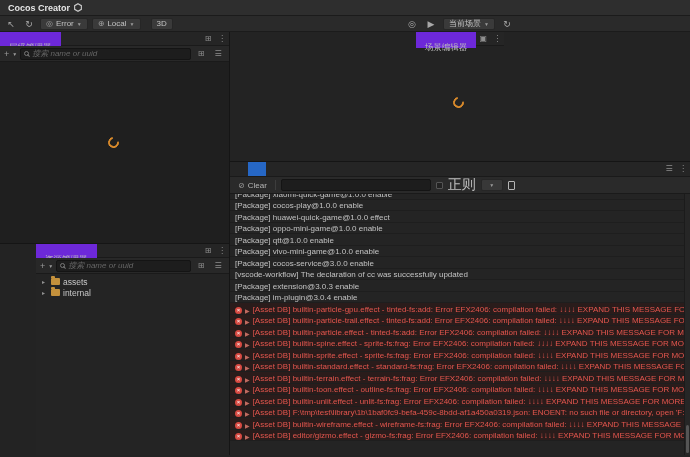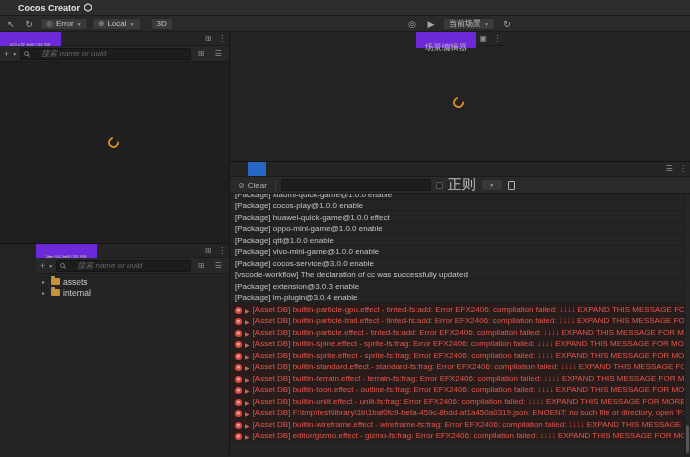--- a/index.html
+++ b/index.html
@@ -2,21 +2,21 @@
 <html><head>
 <meta charset="utf-8">
 <style>
   html,body{margin:0;padding:0;background:#1a1a1a;}
   *{box-sizing:border-box;}
   .app{position:relative;width:690px;height:457px;background:#232323;overflow:hidden;
        font-family:"Liberation Sans","DejaVu Sans",sans-serif;color:#c4c4c4;-webkit-font-smoothing:antialiased;}
 
   
   .menubar{height:16px;background:#2e2e2e;border-bottom:1px solid #1b1b1b;display:flex;align-items:center;}
-  .logo{display:flex;align-items:center;gap:4px;padding:0 18px;font-size:9px;font-weight:bold;color:#e6e6e6;}
+  .logo{display:flex;align-items:center;gap:4px;padding:0 8px;font-size:9px;font-weight:bold;color:#e6e6e6;}
   .menu-item{padding:0 6px;font-size:9px;line-height:16px;color:#c4c4c4;cursor:default;}
 
   
   .toolbar{height:16px;background:#2a2a2a;border-bottom:1px solid #1b1b1b;display:flex;align-items:center;gap:4px;padding:0 4px;position:relative;}
   .tool-icon{font-size:9px;color:#a8a8a8;width:14px;text-align:center;line-height:14px;}
   .tbtn{height:12px;background:#3a3a3a;border:1px solid #262626;border-radius:2px;color:#c2c2c2;
         font-size:8px;display:flex;align-items:center;padding:0 5px;gap:3px;line-height:10px;}
   .tbtn .bicon{font-size:8px;color:#9f9f9f;}
   .center-cluster{position:absolute;left:405px;top:1px;height:14px;display:flex;align-items:center;gap:5px;}
   .caret{font-size:5px;color:#9a9a9a;}
@@ -27,21 +27,21 @@
   .right-col{flex:1;display:flex;flex-direction:column;min-width:0;}
 
   .panel-header{height:14px;background:#252525;border-bottom:1px solid #1a1a1a;display:flex;align-items:stretch;}
   .panel-tab{background:#6d28d9;color:#bdbdbd;font-size:8.5px;line-height:14px;padding:8px 9px;}
   .header-spacer{flex:1;}
   .header-icon{width:14px;font-size:8px;color:#8f8f8f;text-align:center;line-height:14px;}
 
   
   .search-row{height:16px;background:#282828;border-bottom:1px solid #1a1a1a;display:flex;align-items:center;gap:3px;padding:0 4px;}
   .small-icon{font-size:9px;color:#9a9a9a;line-height:16px;}
-  .searchbox{flex:1;height:12px;background:#1d1d1d;border:1px solid #141414;border-radius:2px;display:flex;align-items:center;padding:0 3px;gap:12px;min-width:0;}
+  .searchbox{flex:1;height:12px;background:#1d1d1d;border:1px solid #141414;border-radius:2px;display:flex;align-items:center;padding:0 3px;gap:3px;min-width:0;}
   .mag{width:5px;height:5px;border:1px solid #777;border-radius:50%;position:relative;flex:none;}
   .mag::after{content:"";position:absolute;width:3px;height:1px;background:#777;transform:rotate(45deg);right:-2px;bottom:-1px;}
   .searchbox input{flex:1;min-width:0;background:transparent;border:none;outline:none;color:#ccc;font-size:8px;padding:0;}
   .searchbox input::placeholder{color:#666;font-style:italic;}
 
   
   .hierarchy{height:212px;border-bottom:1px solid #151515;display:flex;flex-direction:column;}
   .hierarchy-body{flex:1;background:#1f1f1f;position:relative;}
   .assets{flex:1;display:flex;flex-direction:column;margin-left:36px;}
   .assets-body{flex:1;background:#242424;padding-top:2px;}

